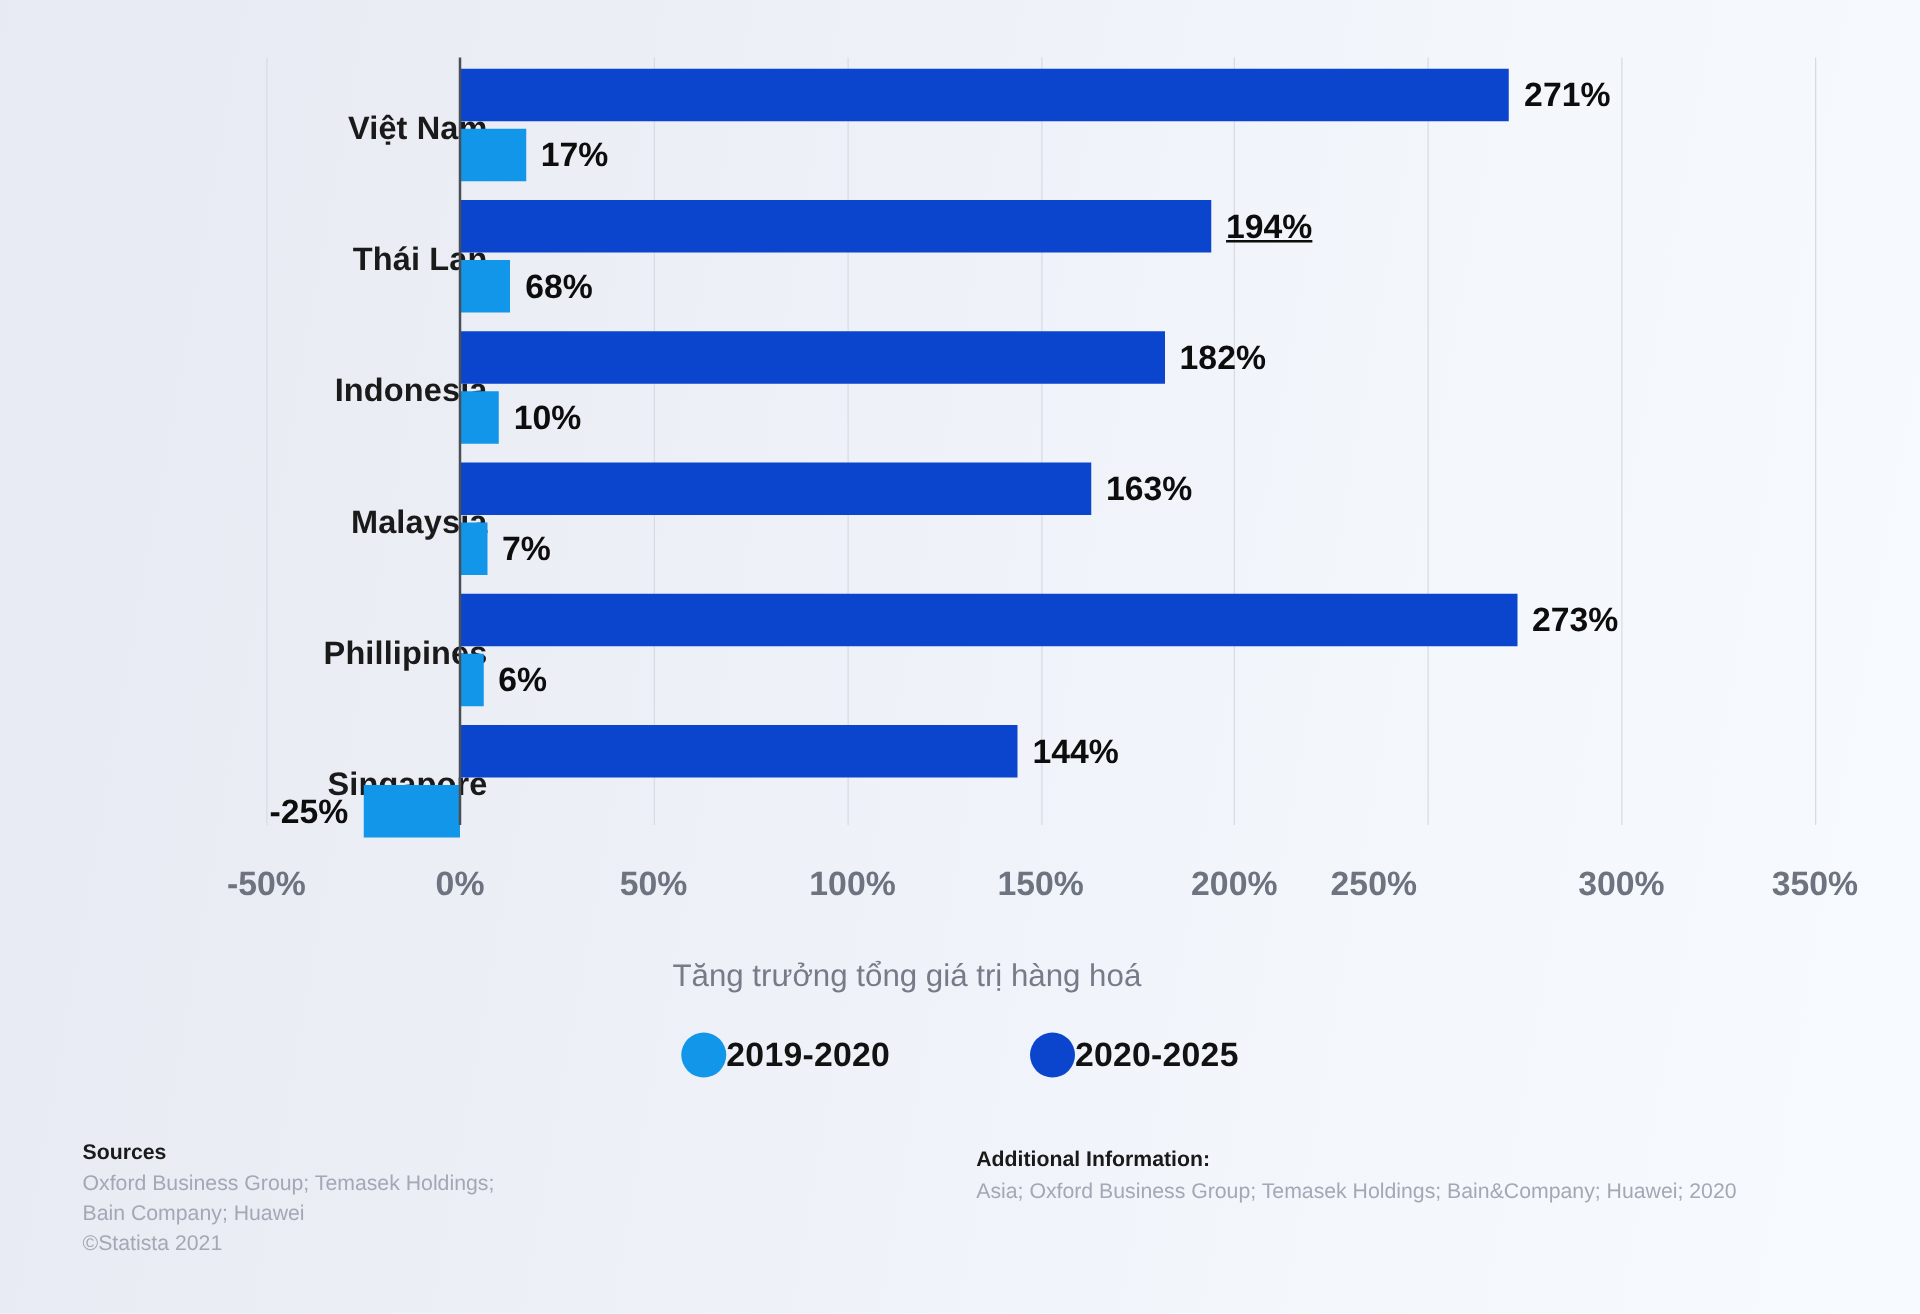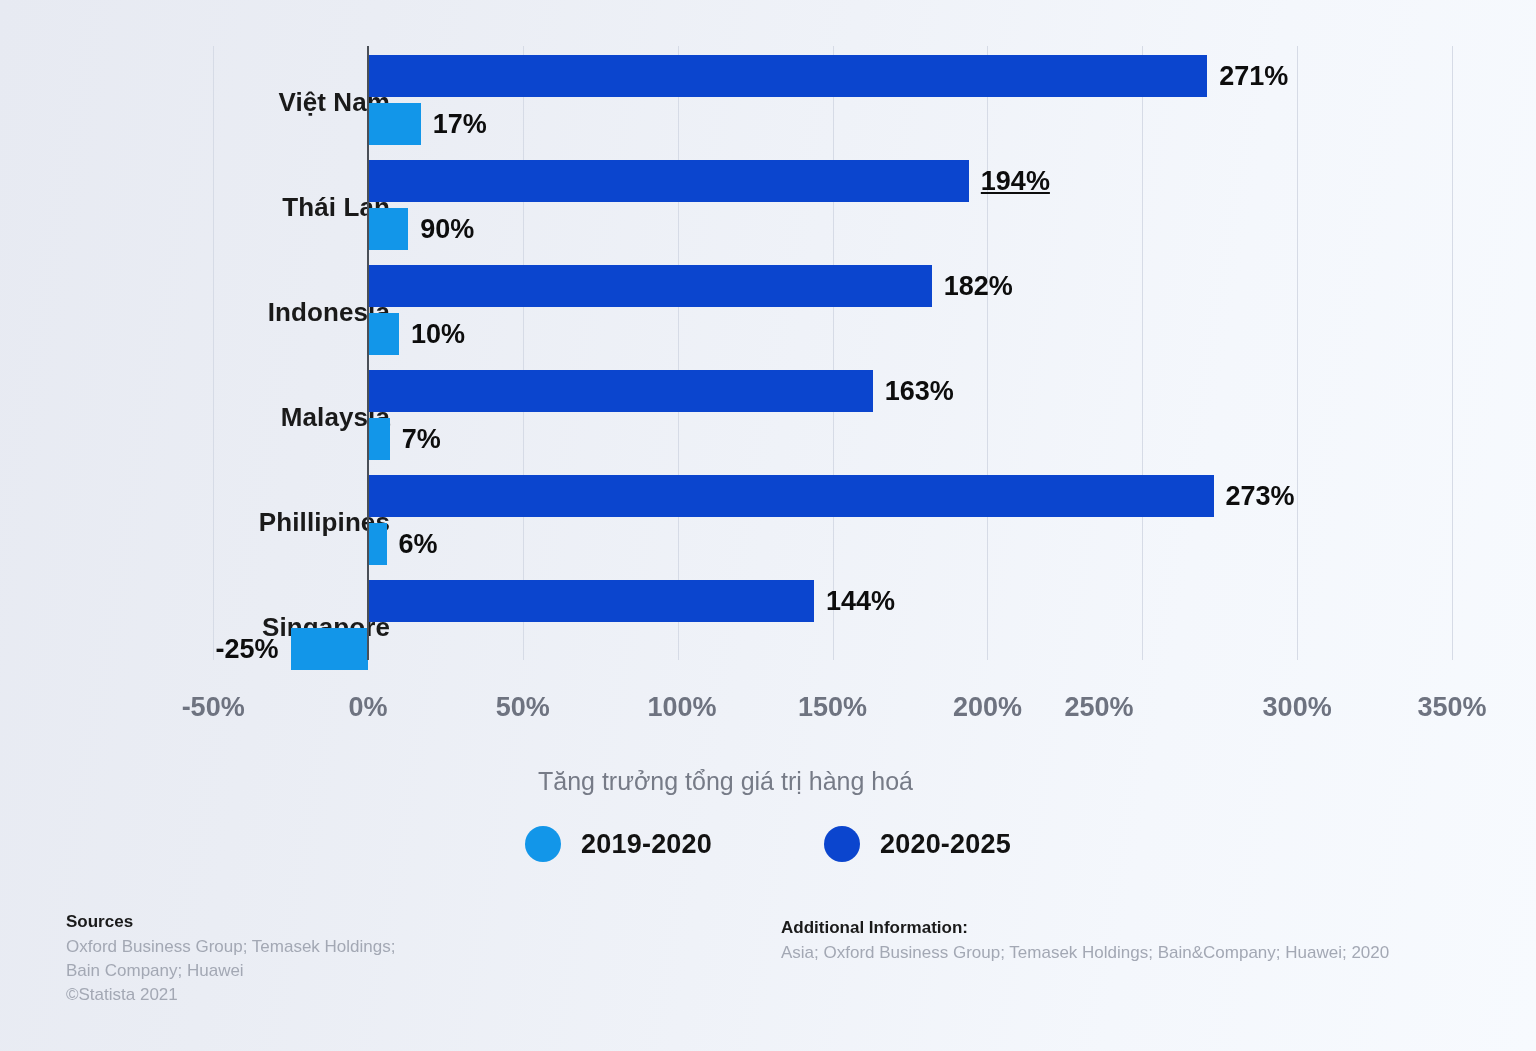--- a/index.html
+++ b/index.html
@@ -104,21 +104,20 @@
     left: 0;
     width: 1536px;
     display: flex;
     justify-content: center;
     align-items: center;
     gap: 112px;
   }
   .legend-item {
     display: flex;
     align-items: center;
-    gap: 20px;
   }
   .legend-dot {
     width: 36px;
     height: 36px;
     border-radius: 50%;
     display: inline-block;
   }
   .legend-text {
     font-size: 27px;
     font-weight: 700;
@@ -178,21 +177,21 @@
         <div class="cat-label" style="top: 612px;">Singapore</div>
       </div>
     <div id="bars">
         <div class="bar dark" style="left: 368px; width: 839.314px; top: 55px; background: rgb(11, 69, 206);"></div>
         <div class="bar-label right" style="top: 55px; left: 1219.31px;">271%</div>
         <div class="bar light" style="left: 368px; width: 52.6507px; top: 103px; background: rgb(18, 150, 233);"></div>
         <div class="bar-label right" style="top: 103px; left: 432.651px;">17%</div>
         <div class="bar dark" style="left: 368px; width: 600.837px; top: 160px; background: rgb(11, 69, 206);"></div>
         <div class="bar-label right" style="top: 160px; left: 980.837px; text-decoration: underline;">194%</div>
         <div class="bar light" style="left: 368px; width: 40.2623px; top: 208px; background: rgb(18, 150, 233);"></div>
-        <div class="bar-label right" style="top: 208px; left: 420.262px;">90%</div>
+        <div class="bar-label right" style="top: 208px; left: 420.262px;">68%</div>
         <div class="bar dark" style="left: 368px; width: 563.672px; top: 265px; background: rgb(11, 69, 206);"></div>
         <div class="bar-label right" style="top: 265px; left: 943.672px;">182%</div>
         <div class="bar light" style="left: 368px; width: 30.971px; top: 313px; background: rgb(18, 150, 233);"></div>
         <div class="bar-label right" style="top: 313px; left: 410.971px;">10%</div>
         <div class="bar dark" style="left: 368px; width: 504.827px; top: 370px; background: rgb(11, 69, 206);"></div>
         <div class="bar-label right" style="top: 370px; left: 884.827px;">163%</div>
         <div class="bar light" style="left: 368px; width: 21.6797px; top: 418px; background: rgb(18, 150, 233);"></div>
         <div class="bar-label right" style="top: 418px; left: 401.68px;">7%</div>
         <div class="bar dark" style="left: 368px; width: 845.508px; top: 475px; background: rgb(11, 69, 206);"></div>
         <div class="bar-label right" style="top: 475px; left: 1225.51px;">273%</div>

